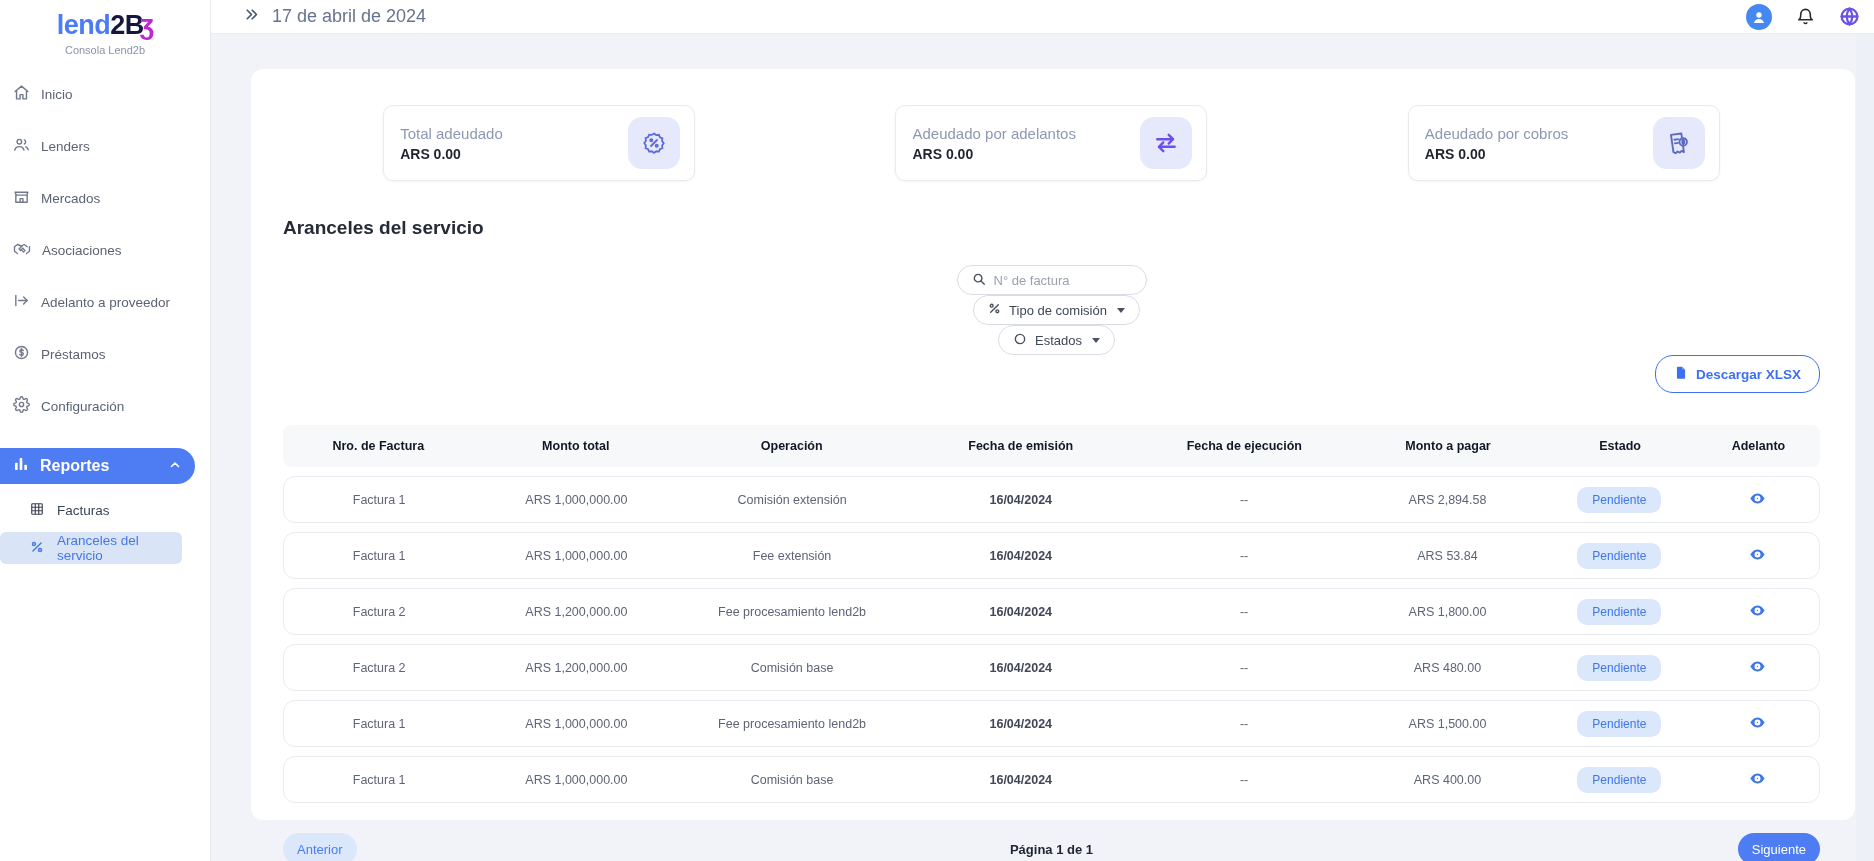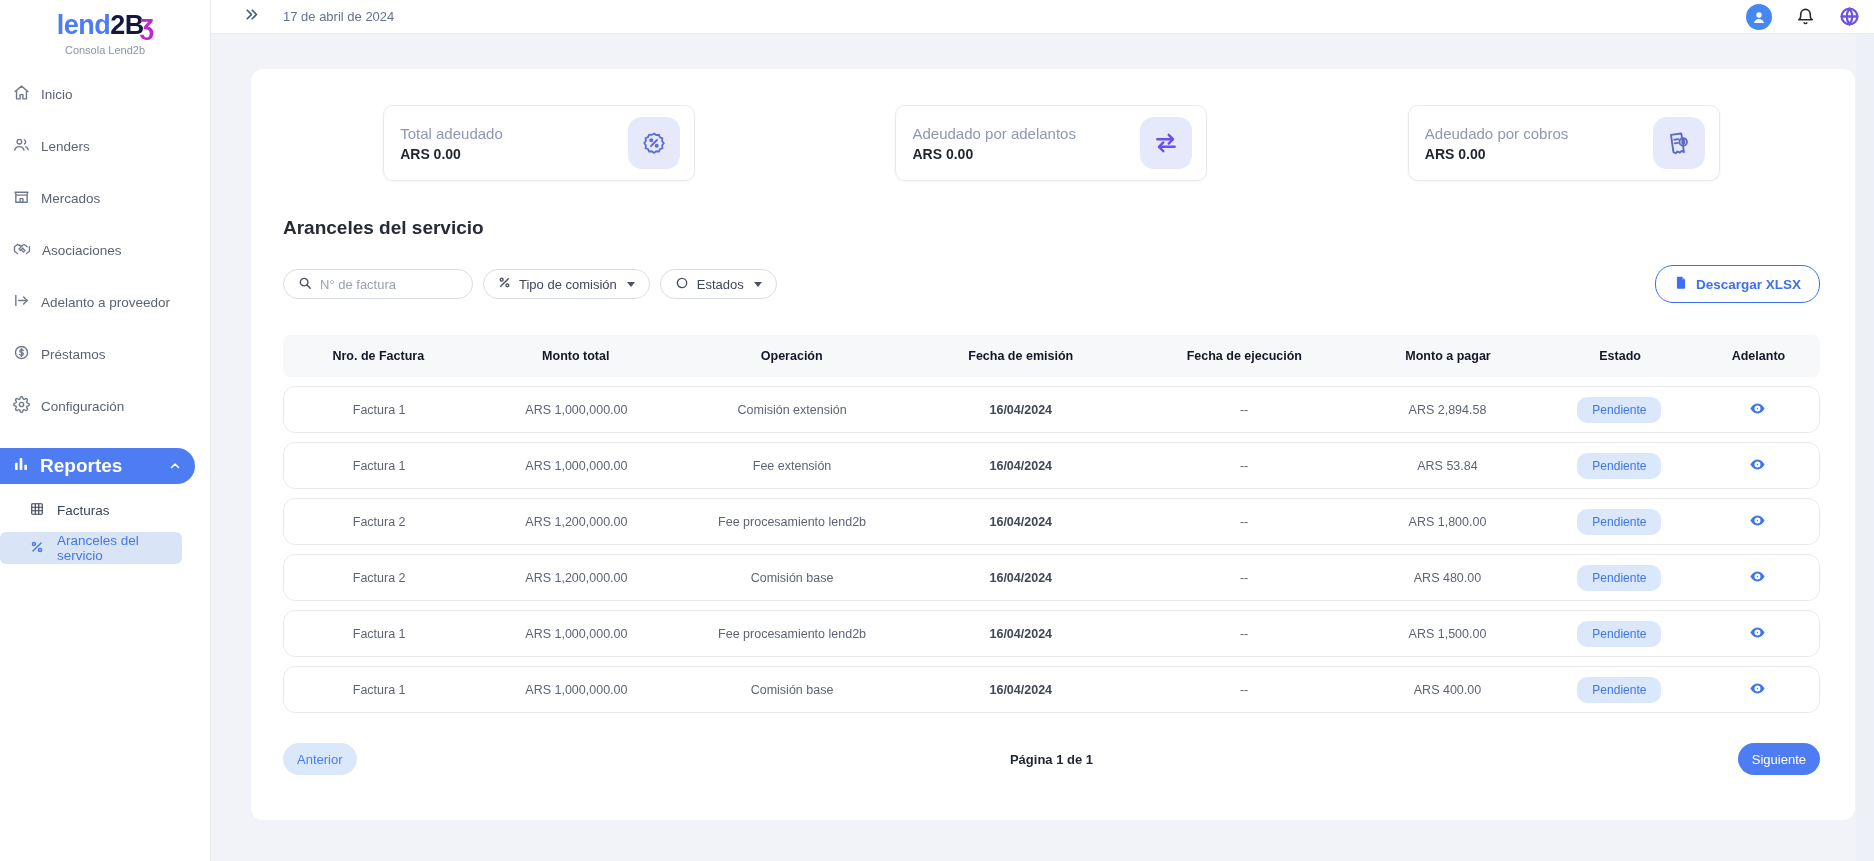--- a/index.html
+++ b/index.html
@@ -10,32 +10,32 @@
   .sidebar { position:absolute; left:0; top:0; width:211px; height:861px; background:#ffffff; border-right:1px solid #e8eaef; z-index:5; }
   .logo-wrap { text-align:center; padding-top:10px; }
   .logo-line { font-size:27px; font-weight:800; letter-spacing:-0.5px; }
   .logo-lend { color:#4b7cf5; }
   .logo-2b { color:#15173c; }
   .logo-accent { color:#c026d3; font-weight:800; margin-left:-4px; }
   .logo-subtitle { font-size:11px; color:#8a94a6; margin-top:3px; }
   .nav { margin-top:12px; }
   .nav-item { display:flex; align-items:center; gap:11px; height:52px; padding-left:13px; color:#5b6372; font-size:13.5px; cursor:pointer; }
   .nav-item svg { color:#717a8c; flex:0 0 auto; }
-  .reportes-pill { display:flex; align-items:center; gap:11px; height:36px; width:195px; margin-top:16px; padding-left:13px; background:#4d7cf3; color:#ffffff; font-size:19px; font-weight:700; border-radius:0 18px 18px 0; cursor:pointer; }
+  .reportes-pill { display:flex; align-items:center; gap:11px; height:36px; width:195px; margin-top:16px; padding-left:13px; background:#4d7cf3; color:#ffffff; font-size:16px; font-weight:700; border-radius:0 18px 18px 0; cursor:pointer; }
   .reportes-pill svg { color:#ffffff; }
   .reportes-pill .chev-up { margin-left:auto; margin-right:14px; }
   .subnav { margin-top:10px; }
   .subnav-item { display:flex; align-items:center; gap:13px; height:32px; padding-left:30px; font-size:13.5px; color:#3c4454; cursor:pointer; }
   .subnav-item.active { background:#d9e5f6; color:#4577e6; width:182px; border-radius:6px; margin-top:6px; }
   .subnav-item.active svg { color:#4577e6; }
 
   
   .topbar { position:absolute; left:211px; top:0; width:1663px; height:34px; background:#ffffff; border-bottom:1px solid #e9ecf1; display:flex; align-items:center; padding:0 14px 0 32px; }
   .breadcrumb-toggle { color:#4a5878; display:flex; align-items:center; cursor:pointer; }
-  .topbar-date { margin-left:23px; color:#66738f; font-size:13px; }
+  .topbar-date { margin-left:12px; color:#66738f; font-size:18px; }
   .topbar-right { margin-left:auto; display:flex; align-items:center; gap:24px; }
   .avatar { width:26px; height:26px; border-radius:50%; background:#4688f1; display:flex; align-items:center; justify-content:center; cursor:pointer; }
   .bell { color:#24292f; cursor:pointer; display:flex; }
   .globe { color:#6a52e4; cursor:pointer; display:flex; }
 
   
   .main { position:absolute; left:211px; top:34px; width:1645px; height:827px; background:#f1f3f8; }
   .panel { margin:35px 1px 0 40px; width:1604px; height:751px; background:#ffffff; border-radius:12px; padding:36px 35px 0 32px; }
 
   
@@ -45,21 +45,21 @@
   .stat-label { font-size:15px; color:#8e98b3; }
   .stat-value { font-size:14px; font-weight:700; color:#1f2430; }
   .stat-icon { margin-left:auto; width:52px; height:52px; border-radius:14px; background:#e6e8fb; display:flex; align-items:center; justify-content:center; color:#5b6bd8; }
   .stat-icon.purple { color:#6d4ff0; }
   .stat-icon.slate { color:#5b6bc0; }
 
   
   .section-title { margin-top:36px; font-size:19px; font-weight:600; color:#252b37; }
 
   
-  .filters { margin-top:26px; display:flex; align-items:center; }
+  .filters { margin-top:26px; display:flex; align-items:center;flex-direction:column; }
   .pill { height:30px; border:1px solid #d9dde3; border-radius:15px; background:#ffffff; display:flex; align-items:center; gap:8px; padding:0 14px; color:#3f4756; font-size:13px; cursor:pointer; }
   .search-pill { width:190px; cursor:text; }
   .search-pill input { border:none; outline:none; width:130px; font-size:13px; font-family:"Liberation Sans", sans-serif; color:#3f4756; background:transparent; }
   .search-pill input::placeholder { color:#9aa1ad; }
   .pill + .pill { margin-left:10px; }
   .caret { width:0; height:0; border-left:4.5px solid transparent; border-right:4.5px solid transparent; border-top:5.5px solid #4a5260; margin-left:2px; }
   .pill svg { color:#4a5260; }
   .download-btn { margin-left:auto; height:38px; padding:0 18px; border:1.5px solid #3d6ff2; border-radius:18px; background:#ffffff; color:#3d6ff2; font-size:13.5px; font-weight:700; display:flex; align-items:center; gap:8px; cursor:pointer; font-family:"Liberation Sans", sans-serif;justify-content:center; }
 
   

